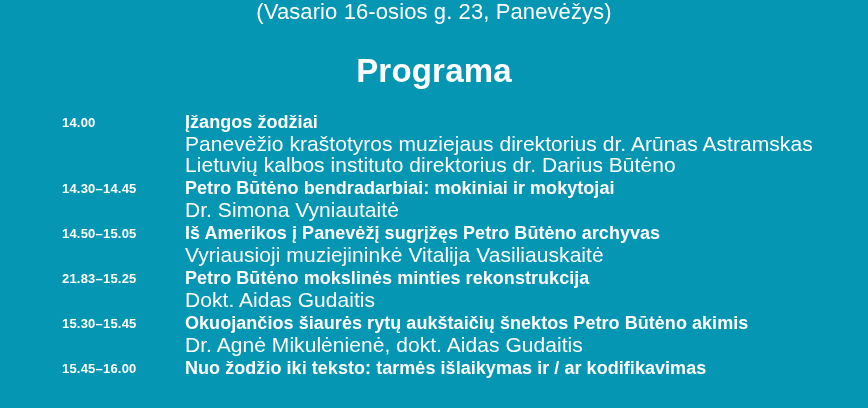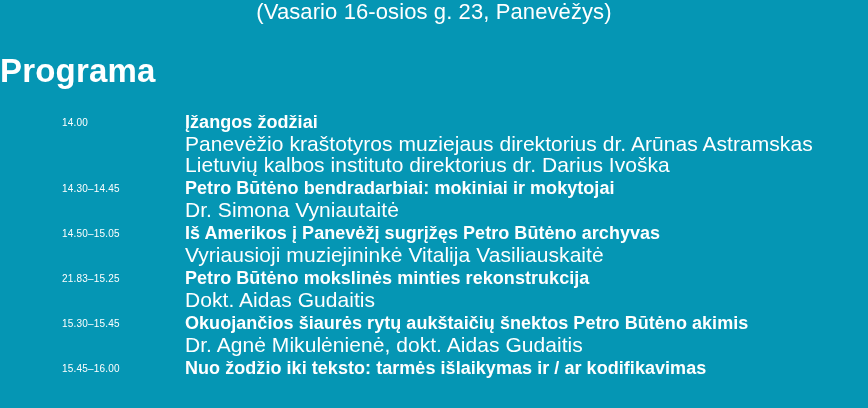--- a/index.html
+++ b/index.html
@@ -36,21 +36,21 @@
     letter-spacing: 0.1px;
     line-height: 30px;
     white-space: nowrap;
   }
 
   .program-title {
     position: absolute;
     top: 51px;
     left: 0;
     width: 868px;
-    text-align: left;
+    text-align: center;
     font-size: 33px;
     font-weight: 700;
     letter-spacing: 0.2px;
     line-height: 40px;
     white-space: nowrap;
   }
 
   
   .schedule {
     position: absolute;
@@ -60,22 +60,22 @@
   }
 
   .row {
     display: flex;
     align-items: flex-start;
     margin-bottom: 3px;
   }
 
   .row-time {
     flex: 0 0 123px;
-    font-size: 10px;
-    font-weight: 400;
+    font-size: 13px;
+    font-weight: 700;
     line-height: 21px;
     letter-spacing: 0.2px;
     white-space: nowrap;
   }
 
   .row-body {
     flex: 1 1 auto;
     min-width: 0;
   }
 
@@ -103,21 +103,21 @@
   <div class="venue-line">(Vasario 16-osios g. 23, Panevėžys)</div>
 
   <div class="program-title">Programa</div>
 
   <div class="schedule">
       <div class="row">
         <div class="row-time">14.00</div>
         <div class="row-body">
           <div class="row-title">Įžangos žodžiai</div>
           <div class="row-speaker">Panevėžio kraštotyros muziejaus direktorius dr. Arūnas Astramskas</div>
-          <div class="row-speaker">Lietuvių kalbos instituto direktorius dr. Darius Ivoška</div>
+          <div class="row-speaker">Lietuvių kalbos instituto direktorius dr. Darius Būtėno</div>
         </div>
       </div>
       <div class="row">
         <div class="row-time">14.30–14.45</div>
         <div class="row-body">
           <div class="row-title">Petro Būtėno bendradarbiai: mokiniai ir mokytojai</div>
           <div class="row-speaker">Dr. Simona Vyniautaitė</div>
         </div>
       </div>
       <div class="row">

